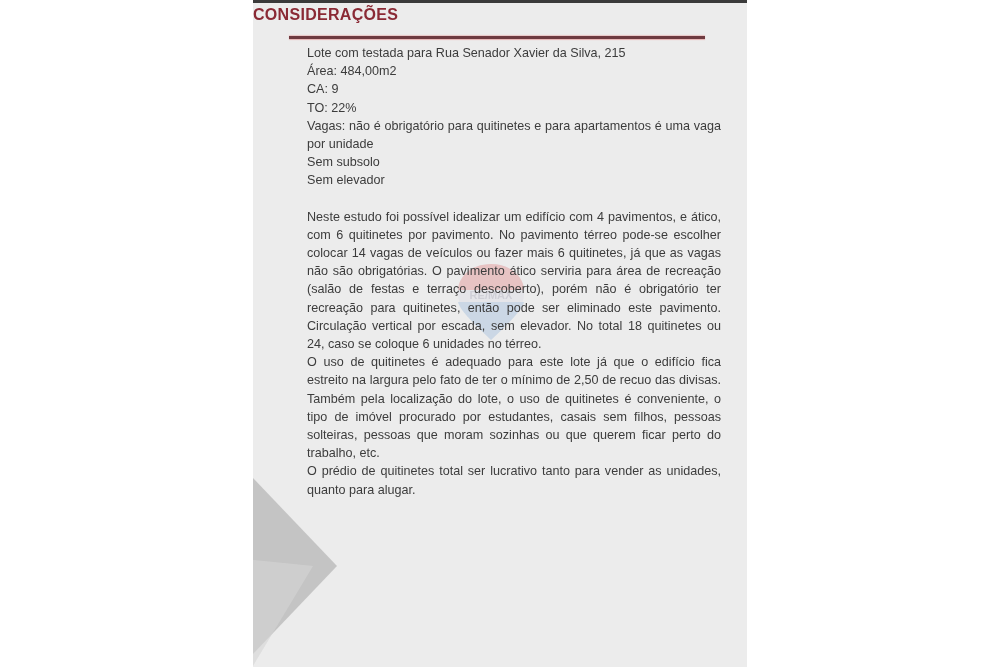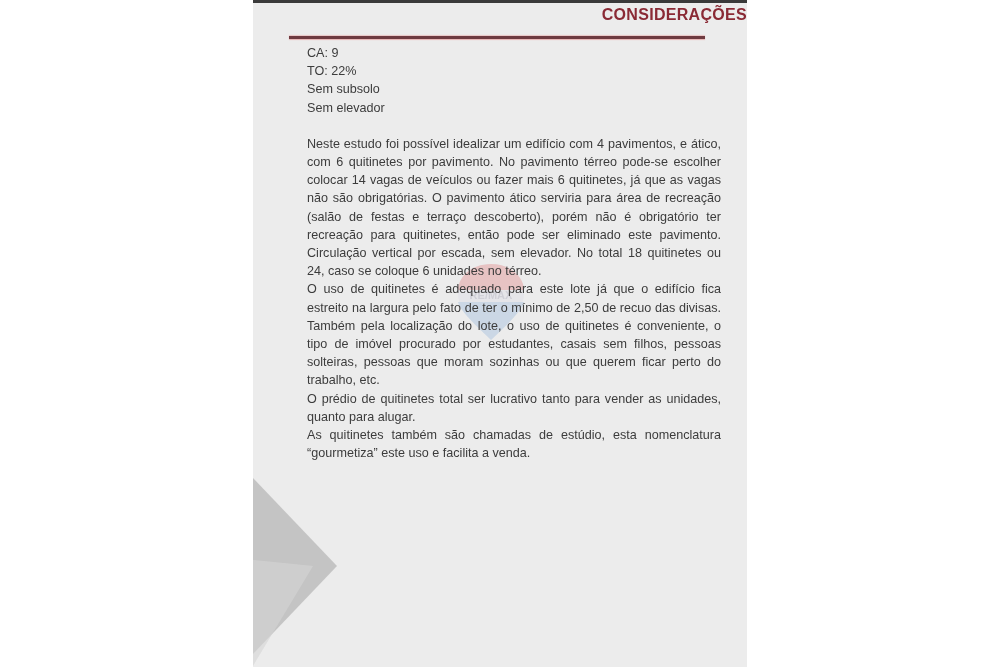--- a/index.html
+++ b/index.html
@@ -24,21 +24,21 @@
       left: 0; top: 0;
       width: 100%;
       height: 3px;
       background: #3a3a3a;
     }
     .title {
       position: absolute;
       left: 0;
       top: 6px;
       width: 100%;
-      text-align: right;
+      text-align: left;
       font-family: "Liberation Sans", sans-serif;
       font-weight: bold;
       font-size: 16px;
       color: #8a2a35;
       letter-spacing: 0.3px;
     }
     .title-rule {
       position: absolute;
       left: 36px;
       top: 36px;
@@ -111,25 +111,27 @@
   <div class="chevron-shade"></div>
 
   <svg class="watermark" viewBox="0 0 70 80">
     <path d="M35 2 C14 2 2 16 2 32 C2 44 12 56 35 78 C58 56 68 44 68 32 C68 16 56 2 35 2 Z" fill="#d9d9e6"></path>
     <path d="M35 2 C14 2 2 16 2 28 L68 28 C68 16 56 2 35 2 Z" fill="#e07a7a"></path>
     <path d="M2 40 L68 40 C66 48 56 58 35 78 C14 58 4 48 2 40 Z" fill="#8fb3d9"></path>
     <text x="35" y="37" text-anchor="middle" font-family="Liberation Sans, sans-serif" font-size="11" font-weight="bold" fill="#9a9ab0">RE/MAX</text>
   </svg>
 
   <div class="content">
+    <p>Lote com testada para Rua Senador Xavier da Silva, 215</p>
+    <p>Área: 484,00m2</p>
     <p>CA: 9</p>
     <p>TO: 22%</p>
+    <p class="justify">Vagas: não é obrigatório para quitinetes e para apartamentos é uma vaga por unidade</p>
     <p>Sem subsolo</p>
     <p>Sem elevador</p>
 
     <div class="spacer"></div>
 
     <p class="justify">Neste estudo foi possível idealizar um edifício com 4 pavimentos, e ático, com 6 quitinetes por pavimento. No pavimento térreo pode-se escolher colocar 14 vagas de veículos ou fazer mais 6 quitinetes, já que as vagas não são obrigatórias. O pavimento ático serviria para área de recreação (salão de festas e terraço descoberto), porém não é obrigatório ter recreação para quitinetes, então pode ser eliminado este pavimento. Circulação vertical por escada, sem elevador. No total 18 quitinetes ou 24, caso se coloque 6 unidades no térreo.</p>
     <p class="justify">O uso de quitinetes é adequado para este lote já que o edifício fica estreito na largura pelo fato de ter o mínimo de 2,50 de recuo das divisas. Também pela localização do lote, o uso de quitinetes é conveniente, o tipo de imóvel procurado por estudantes, casais sem filhos, pessoas solteiras, pessoas que moram sozinhas ou que querem ficar perto do trabalho, etc.</p>
     <p class="justify">O prédio de quitinetes total ser lucrativo tanto para vender as unidades, quanto para alugar.</p>
-    <p class="justify">As quitinetes também são chamadas de estúdio, esta nomenclatura “gourmetiza” este uso e facilita a venda.</p>
   </div>
 </div>
 
 </body></html>

